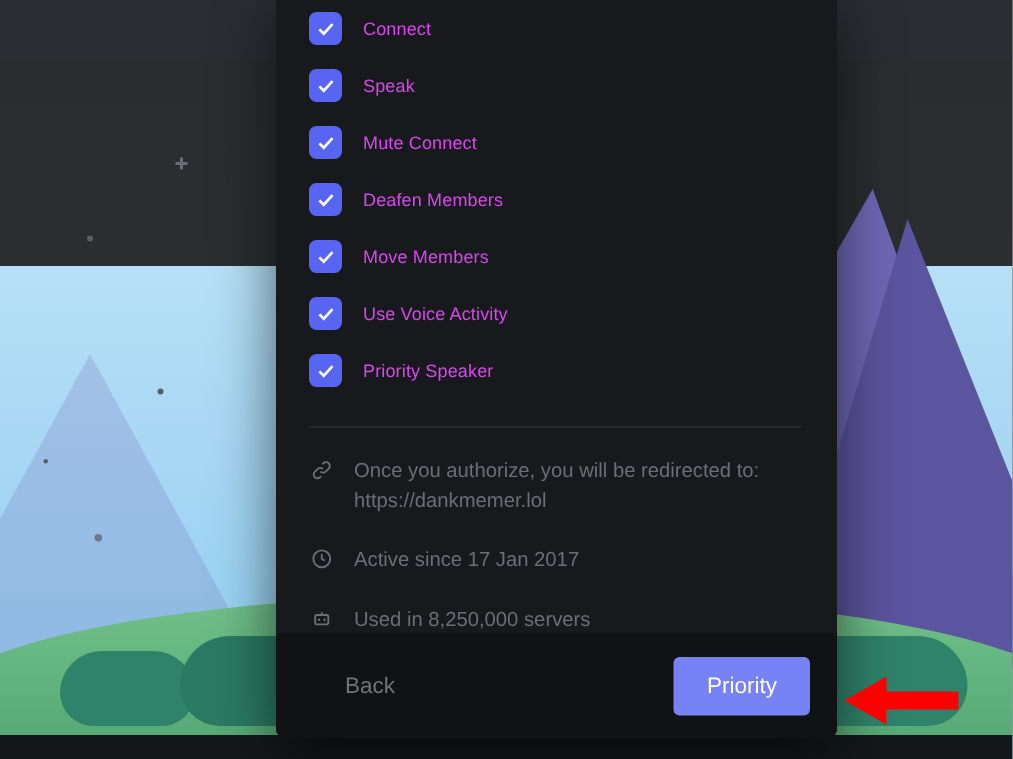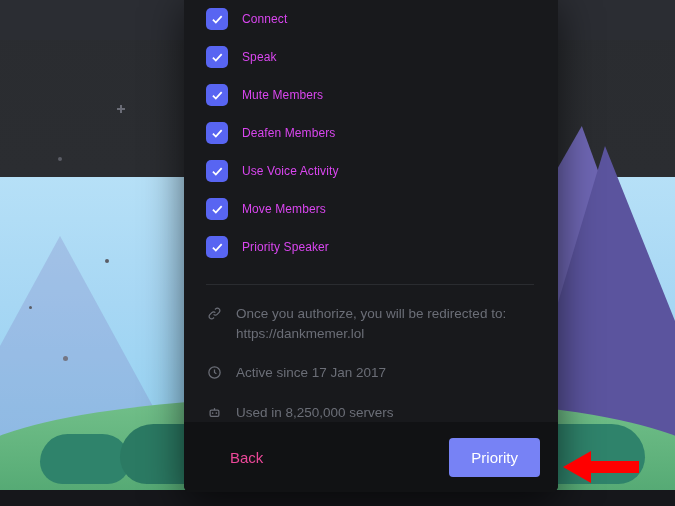--- a/index.html
+++ b/index.html
@@ -57,21 +57,21 @@
   .info-row .ico { width:16px; flex:0 0 16px; display:flex; align-items:flex-start; justify-content:center; color:#6b6e77; padding-top:2px;}
   .info-row .ico svg { width:15px; height:15px; fill:#6b6e77; }
   .info-text { flex:1; }
   .info-text .strong { font-weight:700; color:#6b6e77; }
 
   .footer {
     background:#111214; height:70px; border-radius:0 0 6px 6px;
     display:flex; align-items:center; justify-content:space-between;
     padding: 0 18px 0 28px;
   }
-  .btn-back { color:#ec4899; font-size:15px; font-weight:500; cursor:pointer; padding:10px 18px; }
+  .btn-back { color:#737373; font-size:15px; font-weight:500; cursor:pointer; padding:10px 18px; }
   .btn-auth {
     background:#7782f5; color:#fff; font-size:15px; font-weight:500;
     padding: 11px 22px; border-radius:4px; cursor:pointer;
   }
 
   
   .arrow { position:absolute; right:14px; top:451px; width:98px; height:30px; pointer-events:none; }
   .arrow .shaft{ position:absolute; right:22px; top:10px; width:56px; height:12px; background:#ff0000; }
   .arrow .head{ position:absolute; left:0; top:0; width:0;height:0;
     border-top:16px solid transparent; border-bottom:16px solid transparent; border-right:28px solid #ff0000;}
@@ -115,45 +115,45 @@
             </svg>
           </div>
           <div class="perm-label">Speak</div>
         </div>
         <div class="perm-row">
           <div class="chk">
             <svg viewBox="0 0 24 24">
               <polyline points="5 13 10 18 20 7"></polyline>
             </svg>
           </div>
-          <div class="perm-label">Mute Members</div>
+          <div class="perm-label">Mute Connect</div>
         </div>
         <div class="perm-row">
           <div class="chk">
             <svg viewBox="0 0 24 24">
               <polyline points="5 13 10 18 20 7"></polyline>
             </svg>
           </div>
           <div class="perm-label">Deafen Members</div>
         </div>
         <div class="perm-row">
           <div class="chk">
             <svg viewBox="0 0 24 24">
               <polyline points="5 13 10 18 20 7"></polyline>
             </svg>
           </div>
+          <div class="perm-label">Move Members</div>
+        </div>
+        <div class="perm-row">
+          <div class="chk">
+            <svg viewBox="0 0 24 24">
+              <polyline points="5 13 10 18 20 7"></polyline>
+            </svg>
+          </div>
           <div class="perm-label">Use Voice Activity</div>
-        </div>
-        <div class="perm-row">
-          <div class="chk">
-            <svg viewBox="0 0 24 24">
-              <polyline points="5 13 10 18 20 7"></polyline>
-            </svg>
-          </div>
-          <div class="perm-label">Move Members</div>
         </div>
         <div class="perm-row">
           <div class="chk">
             <svg viewBox="0 0 24 24">
               <polyline points="5 13 10 18 20 7"></polyline>
             </svg>
           </div>
           <div class="perm-label">Priority Speaker</div>
         </div>
       </div>

